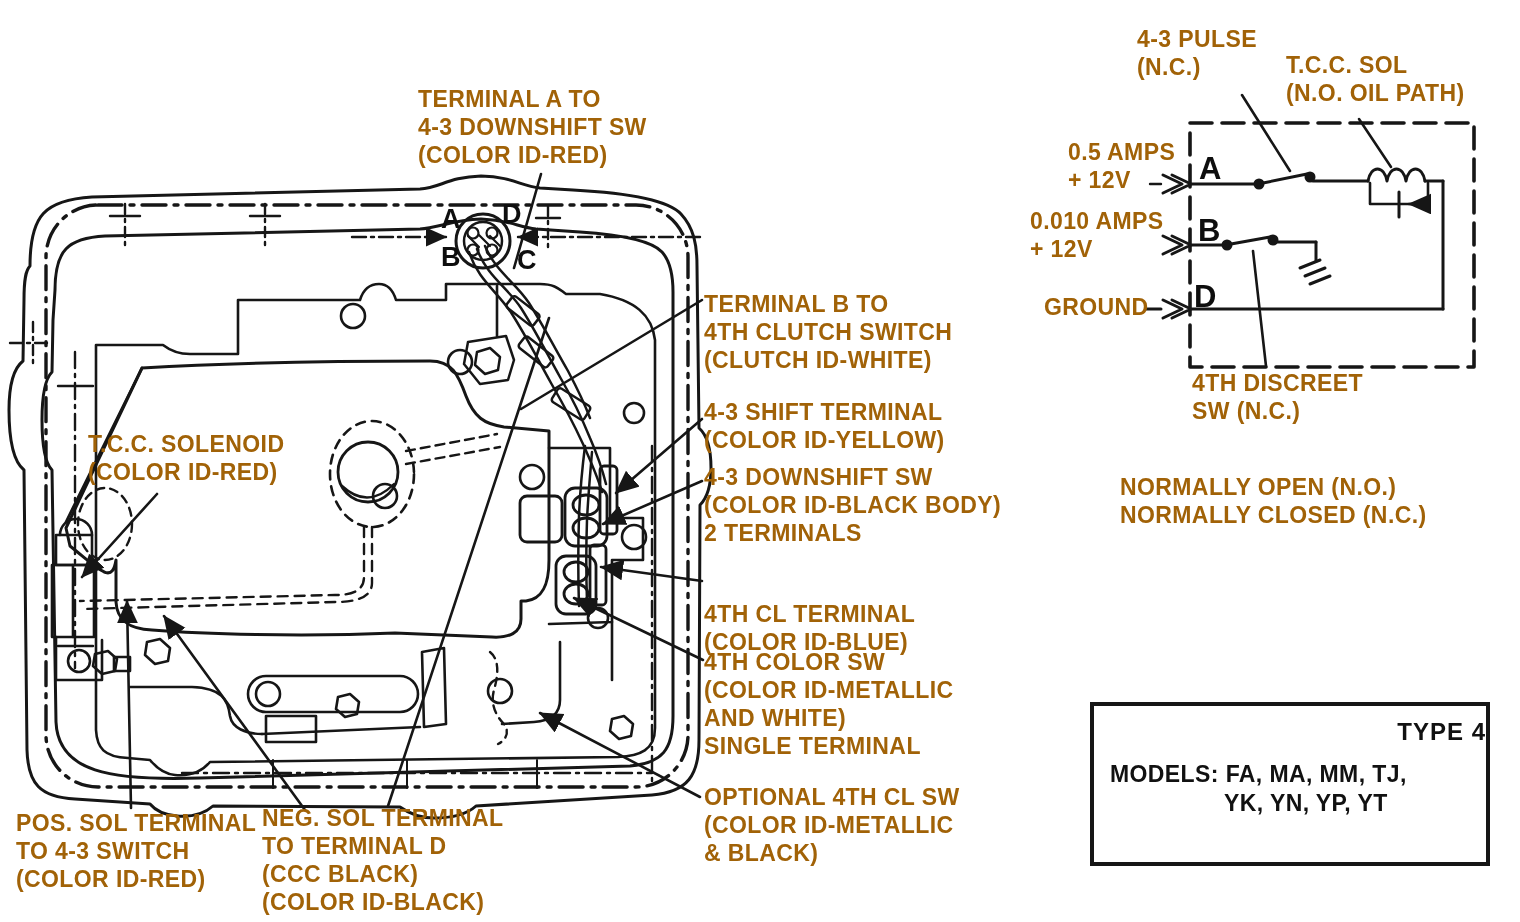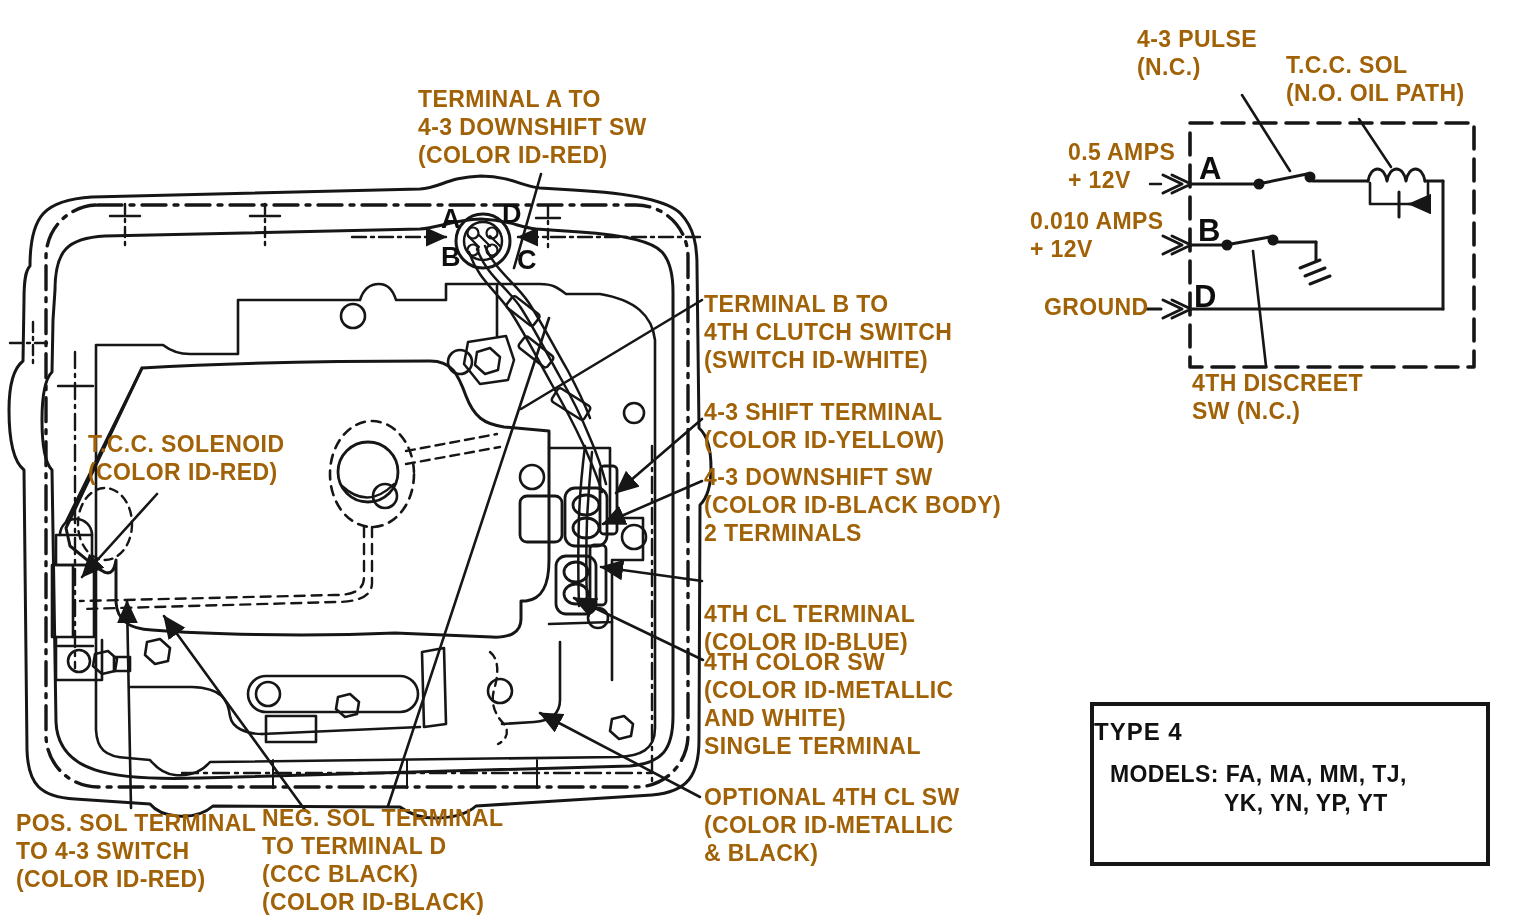--- a/index.html
+++ b/index.html
@@ -5,21 +5,21 @@
   html,body{margin:0;padding:0;background:#fff;}
   #stage{position:relative;width:1520px;height:922px;background:#fff;overflow:hidden;
          font-family:"Liberation Sans",sans-serif;color:#111;}
   #art{position:absolute;left:0;top:0;}
   .lbl{position:absolute;font-weight:bold;font-size:23px;line-height:28px;
        letter-spacing:.4px;white-space:nowrap;color:#a16207;}
   .pin{position:absolute;font-weight:bold;font-size:27px;color:#0e0e0e;}
   .term{position:absolute;font-weight:bold;font-size:31px;color:#0e0e0e;}
   .typebox{position:absolute;left:1090px;top:702px;width:392px;height:156px;
            border:4px solid #161616;}
-  .typebox .title{text-align:left;margin-top:12px;font-weight:bold;font-size:24px;letter-spacing:1px;}
+  .typebox .title{text-align:right;margin-top:12px;font-weight:bold;font-size:24px;letter-spacing:1px;margin-left:28px;}
   .typebox .models{margin:14px 16px 0 16px;font-weight:bold;font-size:23px;line-height:29px;letter-spacing:.4px;}
   .typebox .models .l2{padding-left:114px;}
 </style>
 </head>
 <body>
 
 <div id="stage">
 
 <svg id="art" width="1520" height="922" viewBox="0 0 1520 922" fill="none" stroke="#161616" stroke-width="3" stroke-linecap="round" stroke-linejoin="round">
   <defs>
@@ -257,21 +257,21 @@
 <div class="lbl" style="left:262px;top:804px">
   <div>NEG. SOL TERMINAL</div>
   <div>TO TERMINAL D</div>
   <div>(CCC BLACK)</div>
   <div>(COLOR ID-BLACK)</div>
 </div>
 
 <div class="lbl" style="left:704px;top:290px">
   <div>TERMINAL B TO</div>
   <div>4TH CLUTCH SWITCH</div>
-  <div>(SWITCH ID-WHITE)</div>
+  <div>(CLUTCH ID-WHITE)</div>
 </div>
 
 <div class="lbl" style="left:704px;top:398px">
   <div>4-3 SHIFT TERMINAL</div>
   <div>(COLOR ID-YELLOW)</div>
 </div>
 
 <div class="lbl" style="left:704px;top:463px">
   <div>4-3 DOWNSHIFT SW</div>
   <div>(COLOR ID-BLACK BODY)</div>
@@ -321,20 +321,24 @@
   <div>+ 12V</div>
 </div>
 
 <div class="lbl" style="left:1044px;top:293px">GROUND</div>
 
 <div class="lbl" style="left:1192px;top:369px">
   <div>4TH DISCREET</div>
   <div>SW (N.C.)</div>
 </div>
 
+<div class="lbl" style="left:1120px;top:473px">
+  <div>NORMALLY OPEN (N.O.)</div>
+  <div>NORMALLY CLOSED (N.C.)</div>
+</div>
 
 <div class="term" style="left:1199px;top:151px">A</div>
 <div class="term" style="left:1198px;top:213px">B</div>
 <div class="term" style="left:1194px;top:279px">D</div>
 
 <div class="typebox">
   <div class="title">TYPE 4</div>
   <div class="models">
     <div>MODELS: FA, MA, MM, TJ,</div>
     <div class="l2">YK, YN, YP, YT</div>

